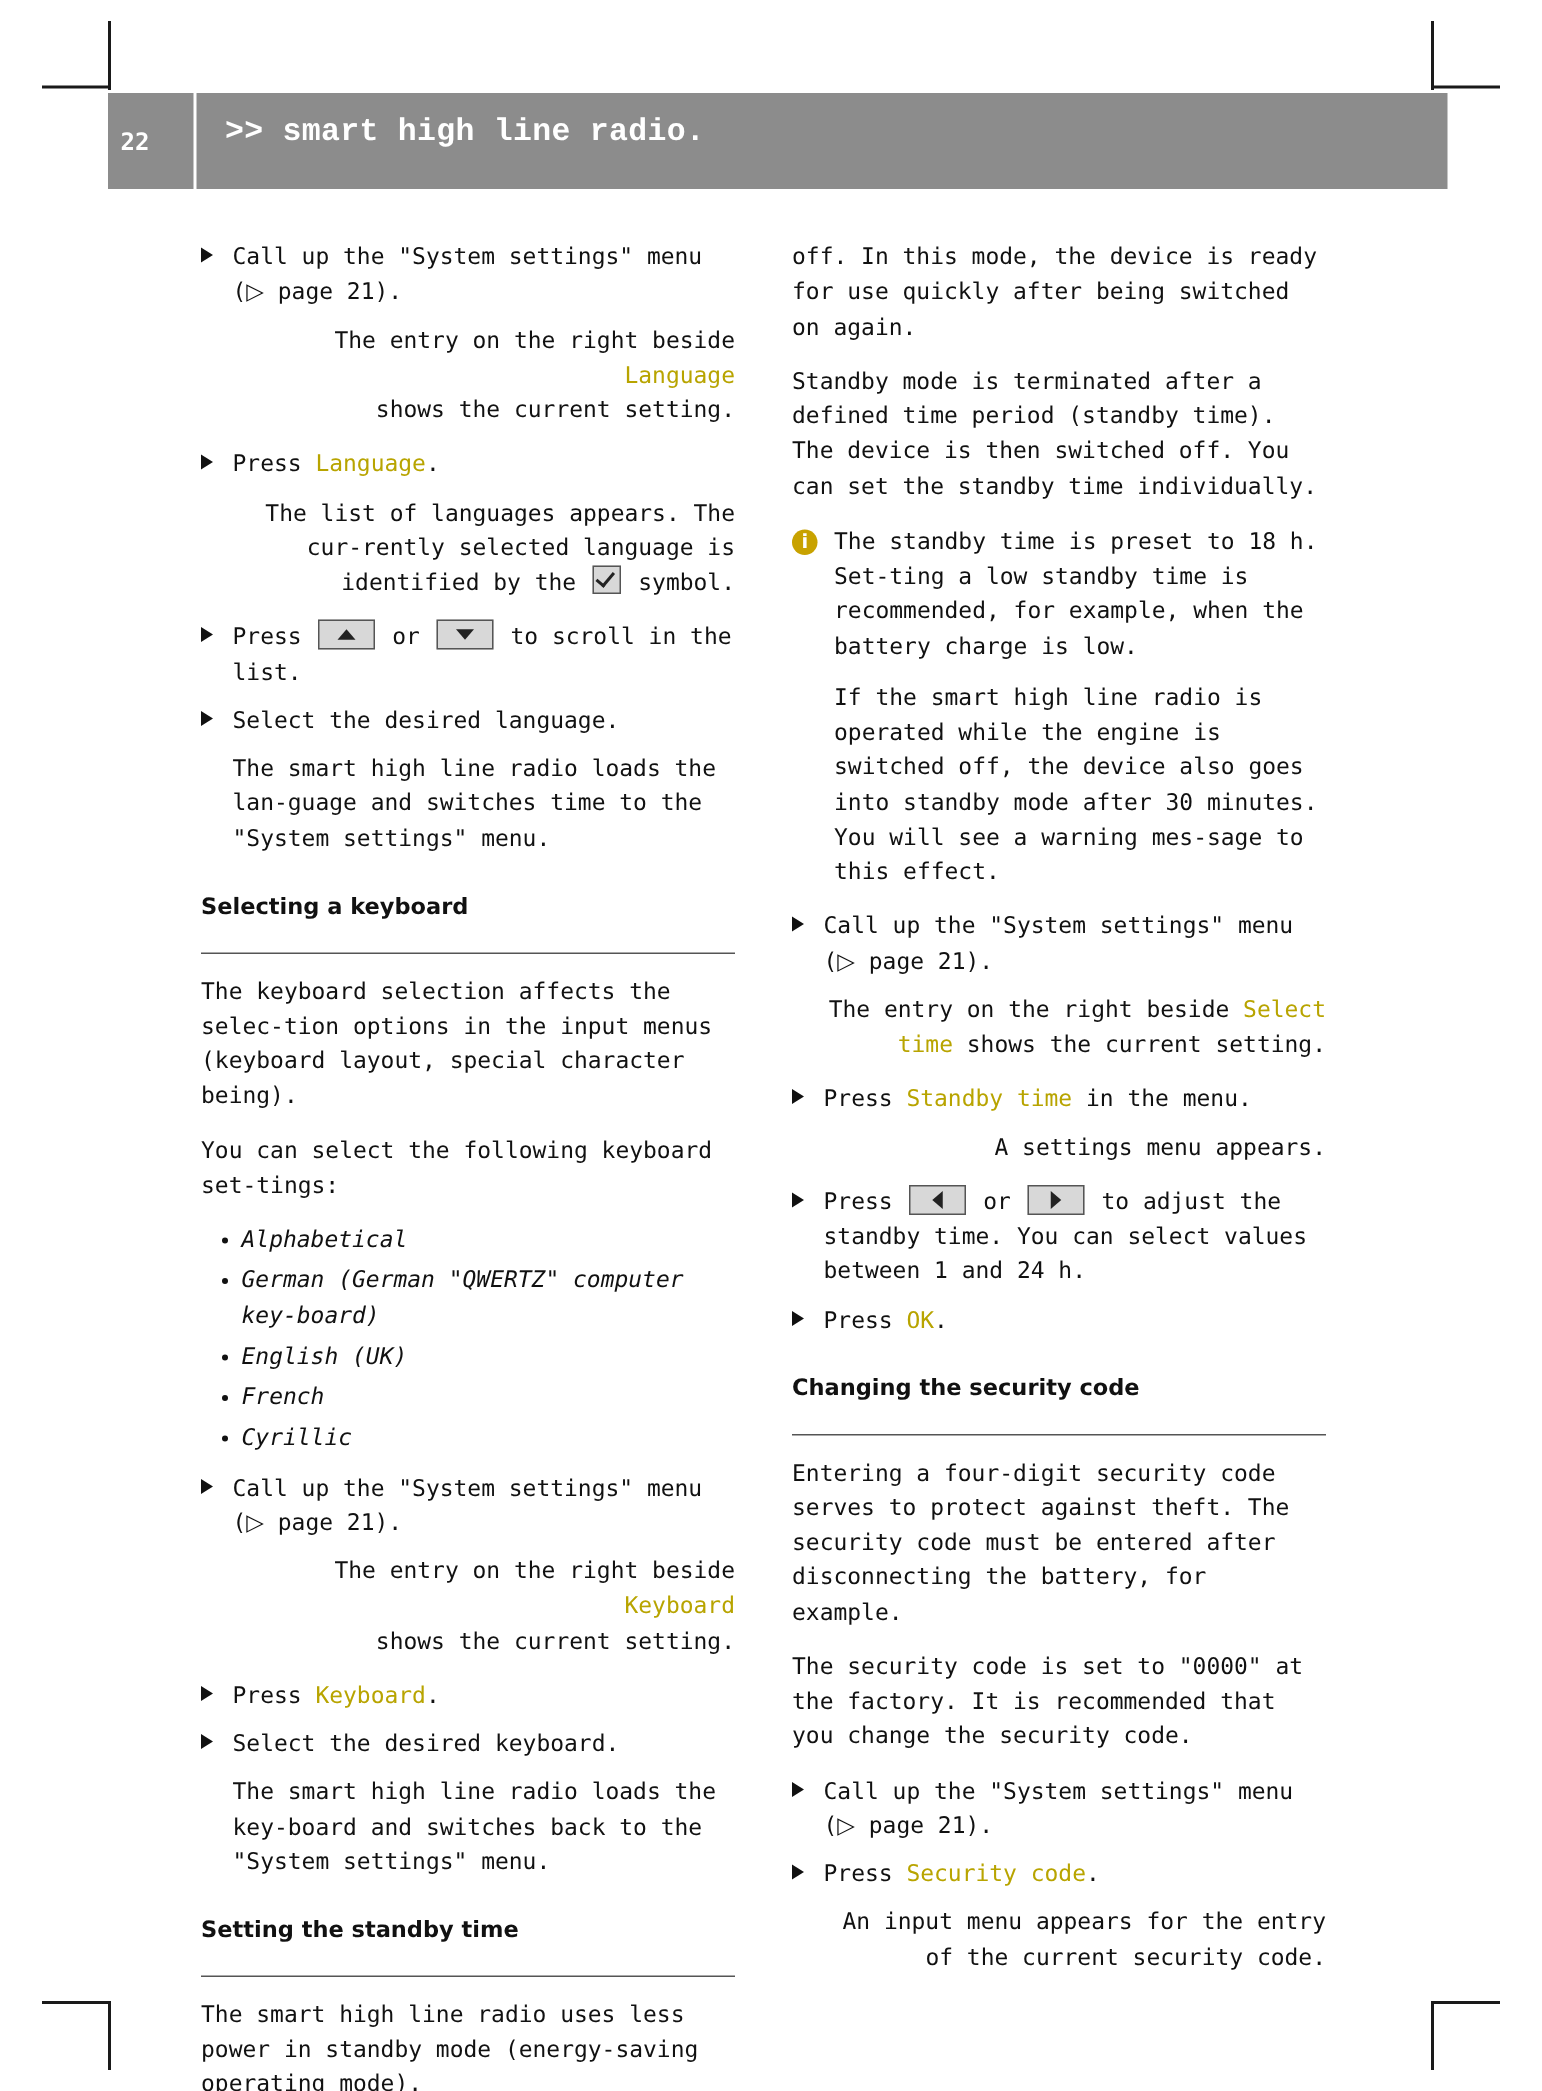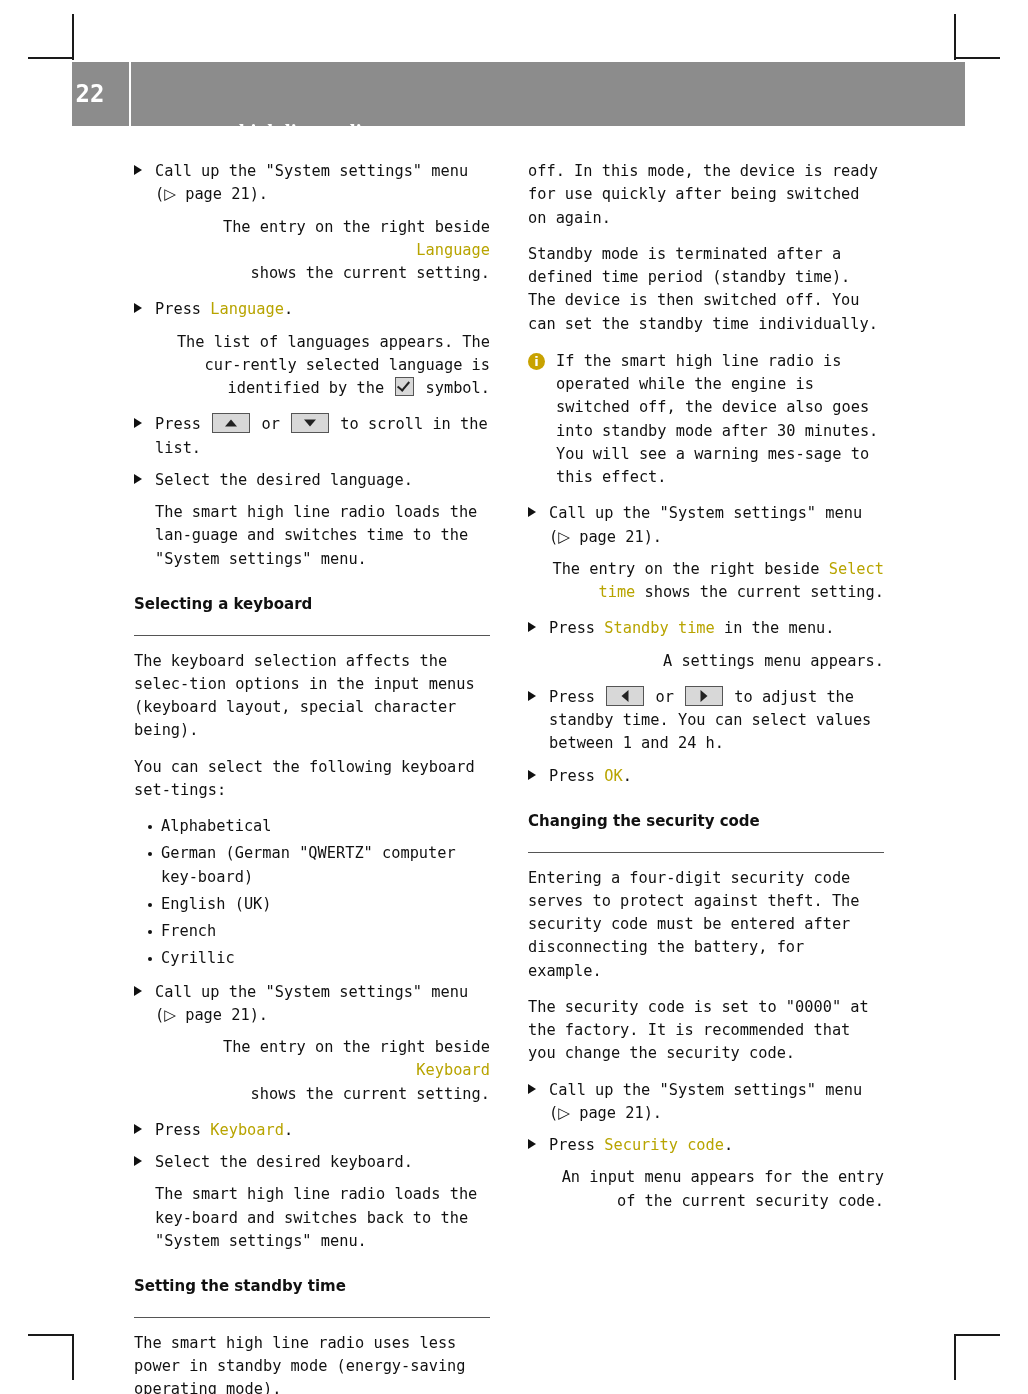--- a/index.html
+++ b/index.html
@@ -41,21 +41,21 @@
   .header-pagenum {
     position: absolute;
     left: 0;
     top: 0;
     width: 36px;
     height: 64px;
     display: flex;
     align-items: center;
     justify-content: center;
     color: #ffffff;
-    font-size: 24px;
+    font-size: 16px;
     font-weight: bold;
     font-family: "DejaVu Sans Mono", monospace;
   }
   .header-rule {
     position: absolute;
     left: 57px;
     top: 0;
     width: 2px;
     height: 64px;
     background: #ffffff;
@@ -64,22 +64,21 @@
     position: absolute;
     left: 78px;
     top: 0;
     height: 52px;
     display: flex;
     align-items: center;
     color: #ffffff;
     font-size: 21px;
     font-weight: bold;
     letter-spacing: 0.2px;
-    font-family: Liberation Serif, serif;
-    margin-top: 44px;
+    font-family: Liberation Mono, monospace;
   }
 
   
   .col {
     position: absolute;
     top: 160px;
     width: 356px;
     font-size: 15.3px;
     line-height: 1.52;
     color: #111111;
@@ -121,20 +120,21 @@
     border-bottom: 1.5px solid #555555;
     padding-bottom: 19px;
     margin: 22px 0 14px 0;
   }
 
   
   ul.dots {
     list-style: none;
     margin: 0 0 10px 0;
     padding: 0 0 0 14px;
+    font-style: italic;
   }
   ul.dots li {
     position: relative;
     padding-left: 13px;
     margin-bottom: 4px;
   }
   ul.dots li::before {
     content: "";
     position: absolute;
     left: 0;
@@ -316,20 +316,21 @@
 
 </div>
 
 <div class="col col-right">
 
   <p class="plain">off. In this mode, the device is ready for use quickly after being switched on again.</p>
   <p class="plain">Standby mode is terminated after a defined time period (standby time). The device is then switched off. You can set the standby time individually.</p>
 
   <div class="note">
     <span class="i-icon">i</span>
+    <p>The standby time is preset to 18 h. Set-ting a low standby time is recommended, for example, when the battery charge is low.</p>
     <p>If the smart high line radio is operated while the engine is switched off, the device also goes into standby mode after 30 minutes. You will see a warning mes-sage to this effect.</p>
   </div>
 
   <div class="step">
     <span class="tri"></span>
     <span>Call up the "System settings" menu</span><br>
     <span>(</span><span class="pref">▷</span><span> page 21).</span>
   </div>
   <div class="sub sub-tight">
     <span>The entry on the right beside </span><span class="hl">Select</span><br>

